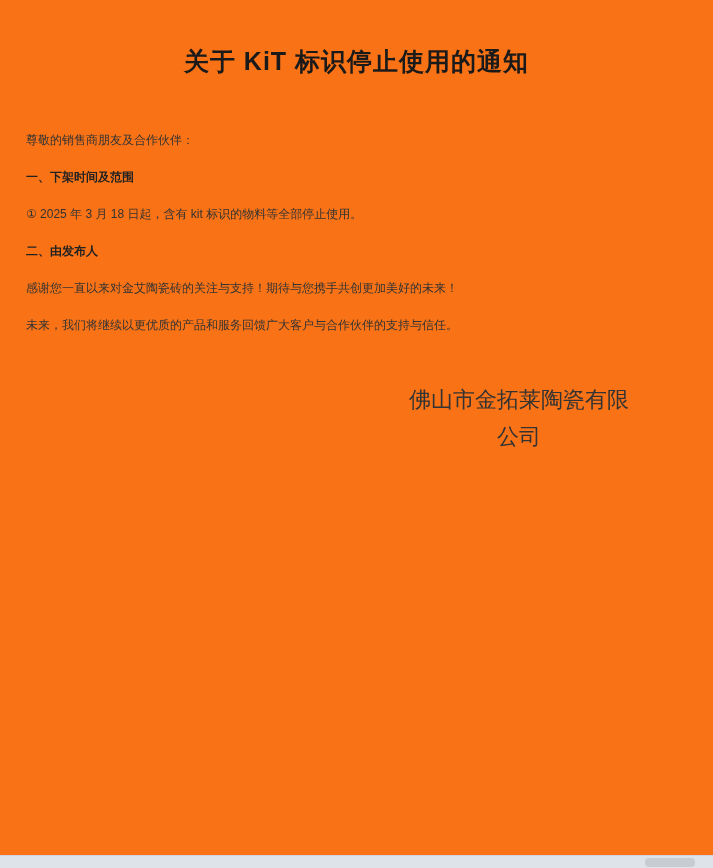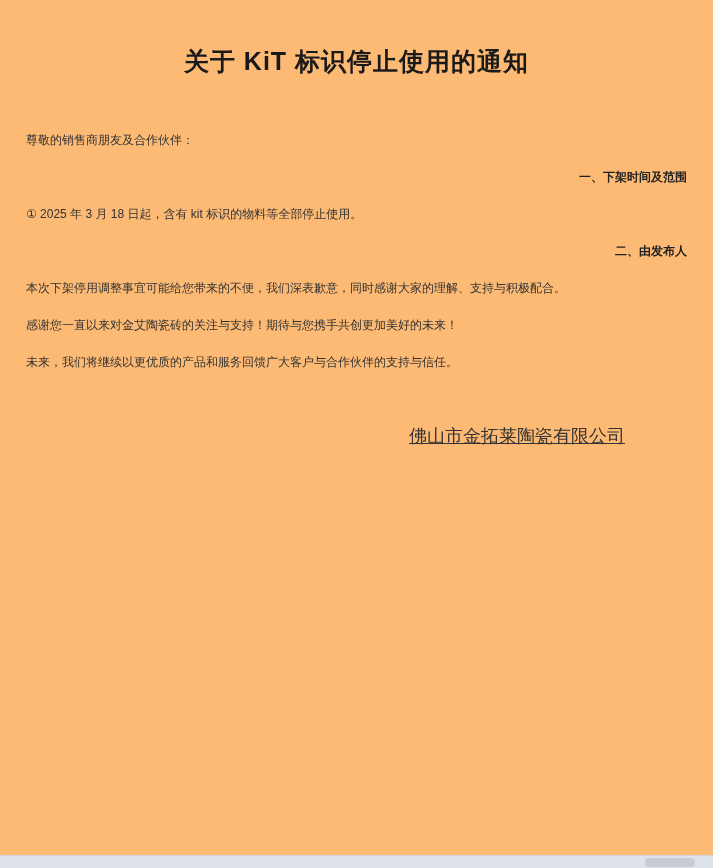--- a/index.html
+++ b/index.html
@@ -6,21 +6,21 @@
   html, body { width: 713px; height: 868px; }
   body {
     font-family: "Liberation Sans", "DejaVu Sans", sans-serif;
     background: #ffffff;
     position: relative;
     overflow: hidden;
   }
   .page {
     position: absolute;
     inset: 0 0 13px 0;
-    background: #fdba74;
+    background: #f97316;
     padding: 0 26px;
     color: #333333;
   }
   .doc-title {
     margin-top: 42px;
     text-align: center;
     font-size: 25px;
     font-weight: bold;
     line-height: 38px;
     color: #1a1a1a;
@@ -31,32 +31,32 @@
     font-size: 12px;
     line-height: 37px;
     text-align: justify;
     color: #333333;
   }
   .salutation { text-align: left; }
   .intro { text-indent: 33px; }
   .sec-heading {
     font-weight: bold;
     color: #222222;
-    text-align: right;
+    text-align: left;
   }
   .item, .para { text-align: justify; }
   .signature {
     margin-top: 37px;
     margin-left: auto;
     margin-right: 58px;
     width: 220px;
-    font-size: 18px;
+    text-align: center;
+    font-size: 22px;
     line-height: 37px;
     color: #333333;
-    text-decoration: underline;
   }
   .bottom-bar {
     position: absolute;
     left: 0; right: 0; bottom: 0;
     height: 13px;
     background: #dee2e9;
     border-top: 1px solid #cfd3db;
   }
   .bottom-bar .thumb {
     position: absolute;
@@ -81,21 +81,20 @@
 
 
     <p class="sec-heading">一、下架时间及范围</p>
 
     <p class="item">① 2025 年 3 月 18 日起，含有 kit 标识的物料等全部停止使用。</p>
 
 
     <p class="sec-heading">二、由发布人</p>
 
 
-    <p class="para">本次下架停用调整事宜可能给您带来的不便，我们深表歉意，同时感谢大家的理解、支持与积极配合。</p>
 
     <p class="para">感谢您一直以来对金艾陶瓷砖的关注与支持！期待与您携手共创更加美好的未来！</p>
 
     <p class="para">未来，我们将继续以更优质的产品和服务回馈广大客户与合作伙伴的支持与信任。</p>
 
   </div>
 
   <div class="signature">
     <p>佛山市金拓莱陶瓷有限公司</p>
   </div>

